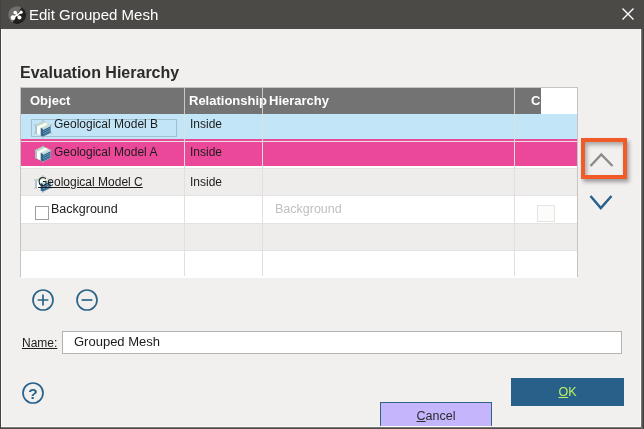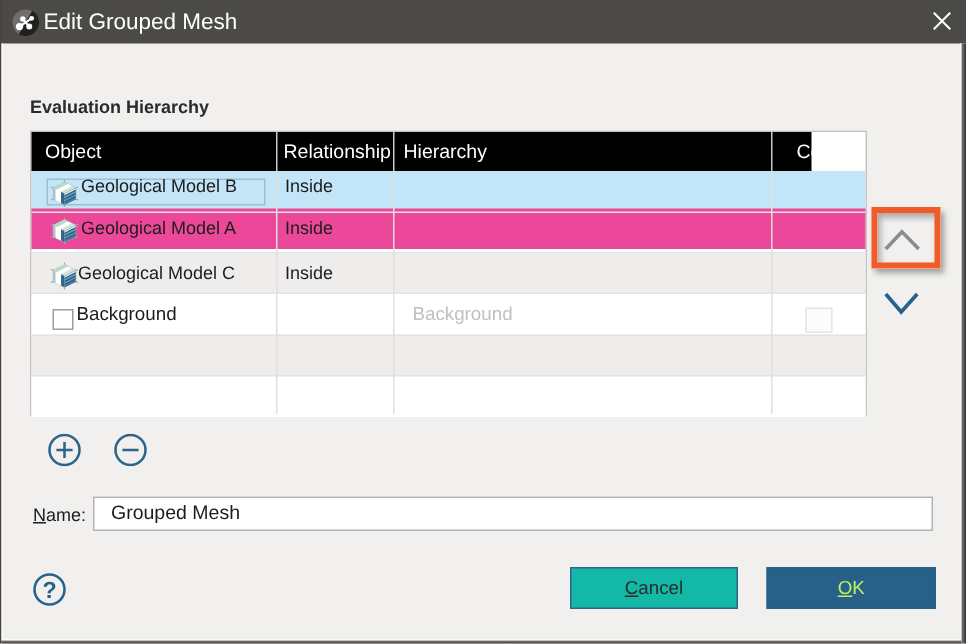--- a/index.html
+++ b/index.html
@@ -21,29 +21,29 @@
   position:absolute; left:0; top:0; width:644px; height:29px;
   background:#4c4a47;
 }
 .title {
   position:absolute; left:29px; top:0; height:29px; line-height:29px;
   color:#ffffff; font-size:15px;
 }
 .appicon { position:absolute; left:8px; top:6px; }
 .closex { position:absolute; left:620px; top:6px; }
 .sectlabel {
-  position:absolute; left:20px; top:64px; font-size:12px; font-weight:bold; color:#2b2b2b;
+  position:absolute; left:20px; top:64px; font-size:16px; font-weight:bold; color:#2b2b2b;
 }
 
 .tbl {
   position:absolute; left:20px; top:87px; width:558px; height:190px;
   background:#ffffff; border:1px solid #c6c4c2;
 }
 .thead {
-  position:absolute; left:0; top:0; width:520px; height:26px; background:#000000;
+  position:absolute; left:0; top:0; width:520px; height:26px; background:#737373;font-weight:bold;
 }
 .th { position:absolute; top:0; height:26px; line-height:25px; color:#ffffff; font-size:13px; }
 .hsep { position:absolute; top:0; width:1px; height:26px; background:#cac8c6; }
 .row { position:absolute; left:0; width:556px; height:27.33px; }
 .r1 { top:26px; background:#c3e5f8; }
 .r2 { top:51px; background:#ec4899; }
 .r3 { top:80.66px; background:#eeedec; }
 .r4 { top:108px; background:#ffffff; }
 .r5 { top:135.33px; background:#eeedec; }
 .r6 { top:162.66px; background:#ffffff; }
@@ -69,34 +69,34 @@
 .uprect {
   position:absolute; left:581px; top:138px; width:46px; height:41px;
   border:4px solid #f05b28;
   box-shadow:2px 3px 4px rgba(0,0,0,0.35), inset 2px 3px 4px rgba(0,0,0,0.3);
   z-index:10;
 }
 .chev { position:absolute; }
 
 .pm { position:absolute; top:289px; }
 
-.namelbl { position:absolute; left:22px; top:336px; font-size:12px; color:#1c1c1c; }
+.namelbl { position:absolute; left:22px; top:336px; font-size:12px; color:#1c1c1c;text-decoration:underline; }
 .namefield {
   position:absolute; left:62px; top:331px; width:560px; height:23px;
   background:#ffffff; border:1px solid #b5b3b1;
   font-size:13px; color:#1c1c1c; line-height:19px; padding-left:11px;
 }
 
 .helpbtn { position:absolute; left:21px; top:381px; }
 .btn {
   position:absolute; top:378px; height:28px; font-size:12.5px;
   text-align:center; line-height:26px;
 }
 .cancel {
-  left:380px; width:112px; background:#14b8a6; border:1px solid #2d6488; color:#2b2b2b;
+  left:380px; width:112px; background:#c4b5fd; border:1px solid #2d6488; color:#2b2b2b;margin-top:24px;
 }
 .ok {
   left:511px; width:113px; background:#27618a; border:1px solid #27618a; color:#bef264;
 }
 .u { text-decoration:underline; }
 </style>
 </head>
 <body>
 <div class="titlebar">
   <svg class="appicon" width="18" height="18" viewBox="0 0 18 18">
@@ -139,21 +139,21 @@
     <svg class="cube" style="left:13px; top:6px;" width="18" height="18" viewBox="-1 -1 18 18">
         <use href="#cubeicon"></use>
       </svg>
     <span class="celltext" style="left:33px;">Geological Model A</span>
     <span class="celltext" style="left:169px;">Inside</span>
   </div>
   <div class="row r3">
     <svg class="cube" style="left:13px; top:6px;" width="18" height="18" viewBox="-1 -1 18 18">
         <use href="#cubeicon"></use>
       </svg>
-    <span class="celltext" style="left:31px;">Geological Model C</span>
+    <span class="celltext" style="left:17px;text-decoration:underline;">Geological Model C</span>
     <span class="celltext" style="left:169px;">Inside</span>
   </div>
   <div class="row r4">
     <div class="cb"></div>
     <span class="celltext" style="left:30px; font-size:12.5px;">Background</span>
     <span class="celltext graytext" style="left:254px; font-size:12.5px;">Background</span>
     <div class="swatch"></div>
   </div>
   <div class="row r5"></div>
   <div class="row r6"></div>

